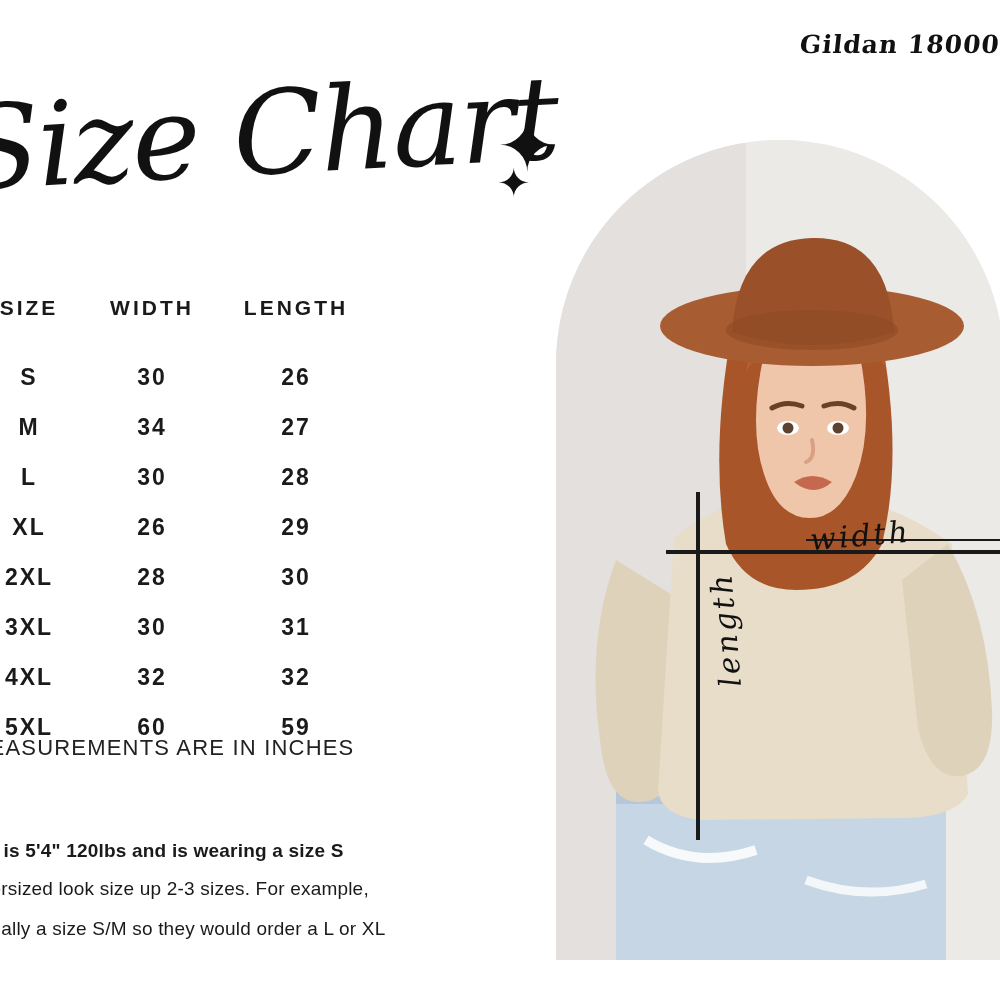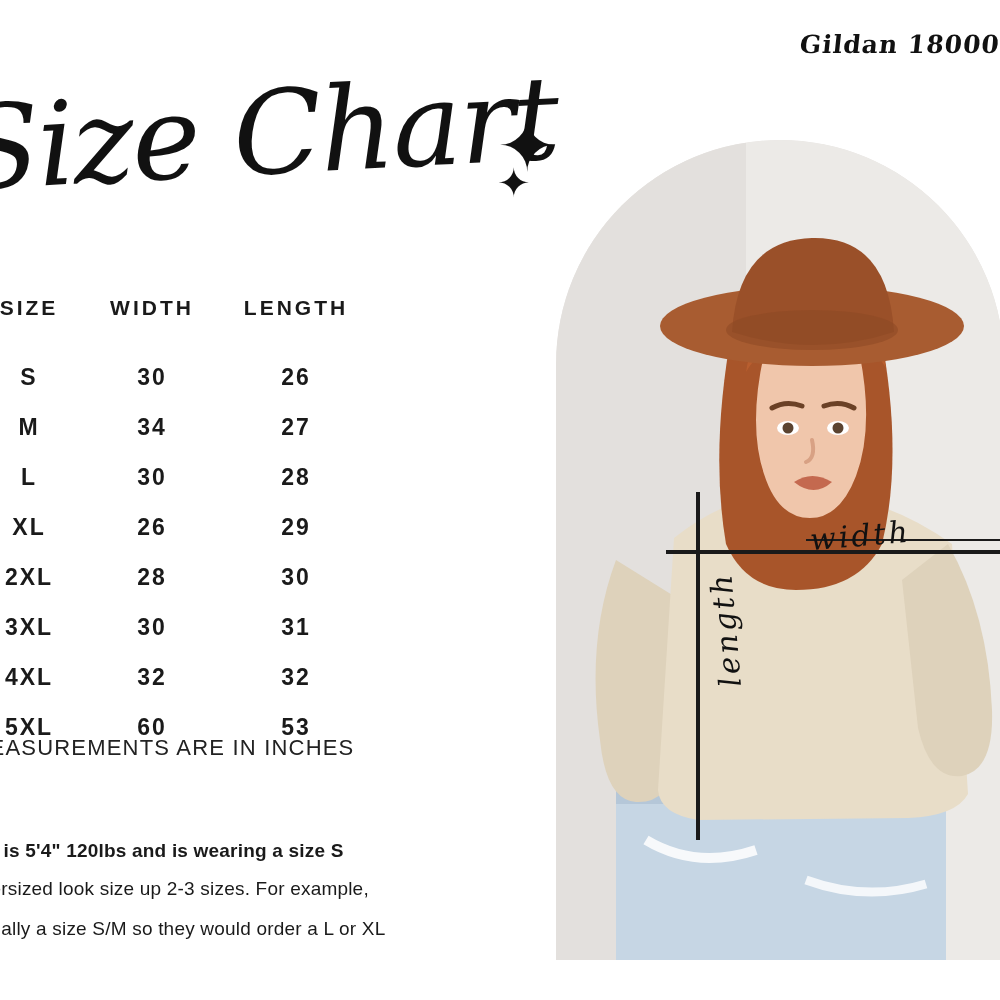--- a/index.html
+++ b/index.html
@@ -212,21 +212,21 @@
     <div class="col-length">31</div>
   </div>
   <div class="table-row">
     <div class="col-size">4XL</div>
     <div class="col-width">32</div>
     <div class="col-length">32</div>
   </div>
   <div class="table-row">
     <div class="col-size">5XL</div>
     <div class="col-width">60</div>
-    <div class="col-length">53</div>
+    <div class="col-length">59</div>
   </div>
 </div>
 
 <div class="note-inches">MEASUREMENTS ARE IN INCHES</div>
 
 <div class="foot foot-1">del is 5'4" 120lbs and is wearing a size S</div>
 <div class="foot foot-2">oversized look size up 2-3 sizes. For example,</div>
 <div class="foot foot-3">usually a size S/M so they would order a L or XL</div>
 
 <div class="photo">

